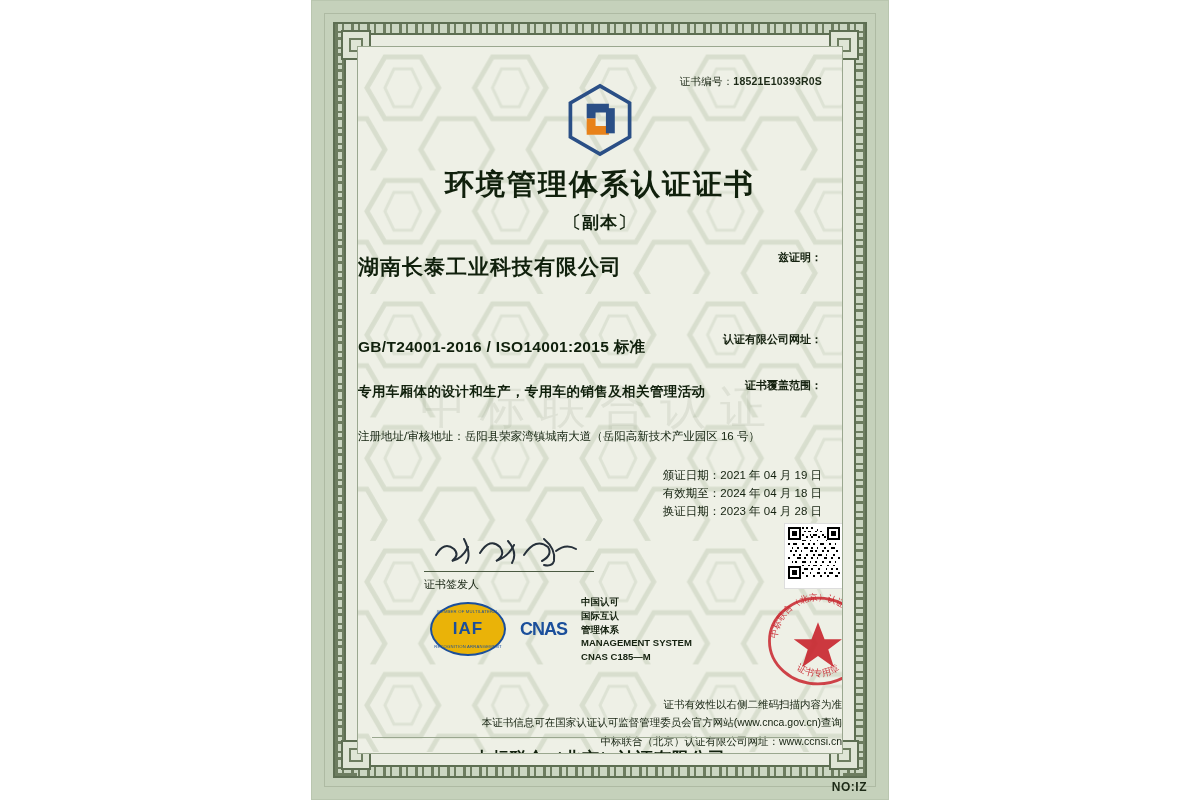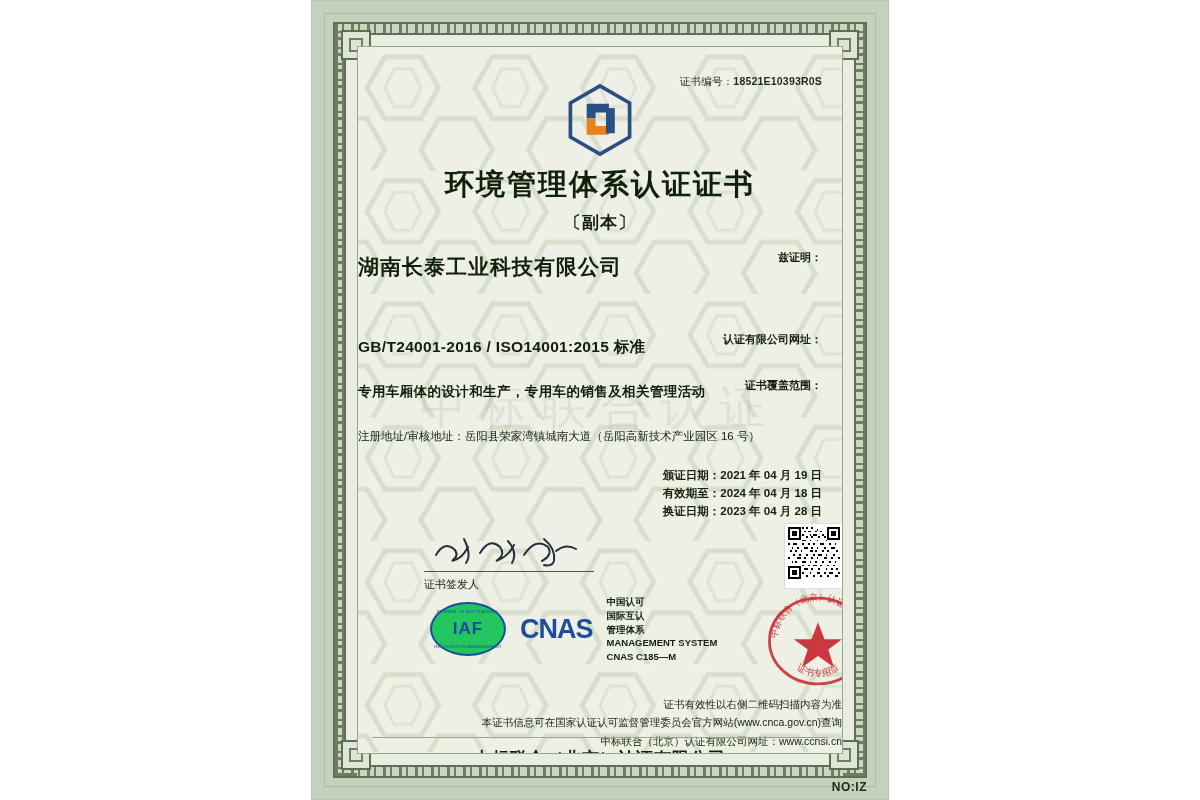--- a/index.html
+++ b/index.html
@@ -231,21 +231,21 @@
     font-size: 11.5px;
     font-weight: normal;
   }
 
   .dates {
     position: absolute;
     right: 20px;
     top: 420px;
     text-align: right;
     font-size: 11.5px;
-    font-weight: bold;
+    font-weight: normal;
     color: #14210f;
     line-height: 1.55;
     white-space: nowrap;
   }
 
   
   .signature-wrap {
     position: absolute;
     left: 66px;
     top: 482px;
@@ -286,41 +286,41 @@
   }
   .iaf-oval {
     width: 72px;
     height: 50px;
     border-radius: 50%;
     border: 2px solid #1b4f9b;
     display: flex;
     align-items: center;
     justify-content: center;
     position: relative;
-    background: #22c55e;
+    background: #eab308;
   }
   .iaf-oval .iaf-text {
     font-size: 17px;
     font-weight: bold;
     color: #1b4f9b;
     letter-spacing: 1px;
   }
   .iaf-oval .ring-top, .iaf-oval .ring-bot {
     position: absolute;
     left: 0; right: 0;
     text-align: center;
     font-size: 4.2px;
     color: #1b4f9b;
     letter-spacing: 0.2px;
   }
   .iaf-oval .ring-top { top: 5px; }
   .iaf-oval .ring-bot { bottom: 5px; }
 
   .cnas {
-    font-size: 27px;
+    font-size: 18px;
     font-weight: bold;
     color: #1b4f9b;
     letter-spacing: -1px;
   }
   .cnas-sub {
     font-size: 9.5px;
     font-weight: bold;
     color: #14210f;
     line-height: 1.45;
   }

